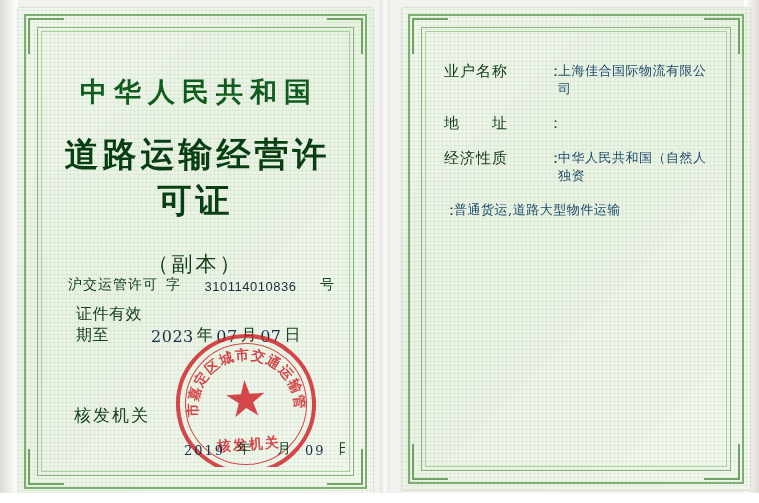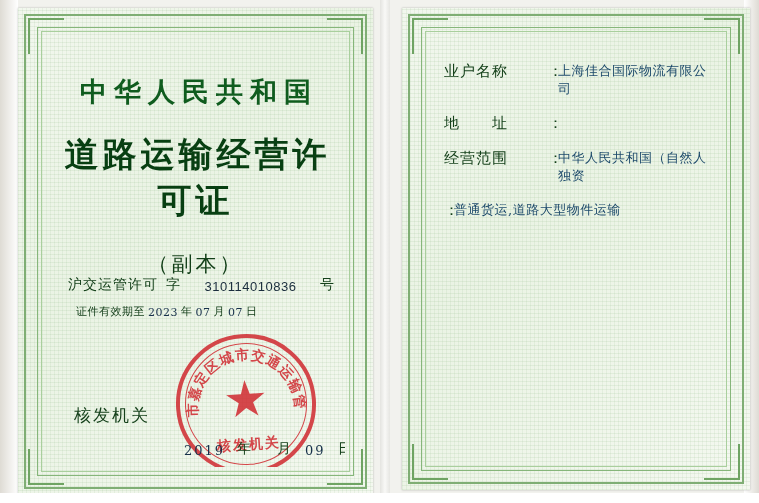--- a/index.html
+++ b/index.html
@@ -142,21 +142,21 @@
     color: #1a2d3d;
   }
   .valid-row {
     position: absolute;
     left: 30px;
     right: 44px;
     top: 268px;
     display: flex;
     align-items: flex-end;
     font-family: "DejaVu Serif", serif;
-    font-size: 11px;
+    font-size: 16px;
     color: #16401c;
     letter-spacing: 0.5px;
   }
   .valid-row .yr { padding: 0 3px; color: #16304a; }
   .valid-row .mo { padding: 0 3px; color: #16304a; }
   .valid-row .dy { padding: 0 3px; color: #16304a; }
 
   .issuer-label {
     position: absolute;
     left: 28px;
@@ -392,21 +392,21 @@
           <span class="colon">：</span>
           <span class="value">上海佳合国际物流有限公司</span>
         </div>
 
         <div class="field">
           <span class="label">地　　址</span>
           <span class="colon">：</span>
         </div>
 
         <div class="field">
-          <span class="label">经营范围</span>
+          <span class="label">经济性质</span>
           <span class="colon">：</span>
           <span class="value">中华人民共和国（自然人独资</span>
         </div>
 
         <div class="field">
           <span class="colon">：</span>
           <span class="value">普通货运,道路大型物件运输</span>
         </div>
 
       </div>

